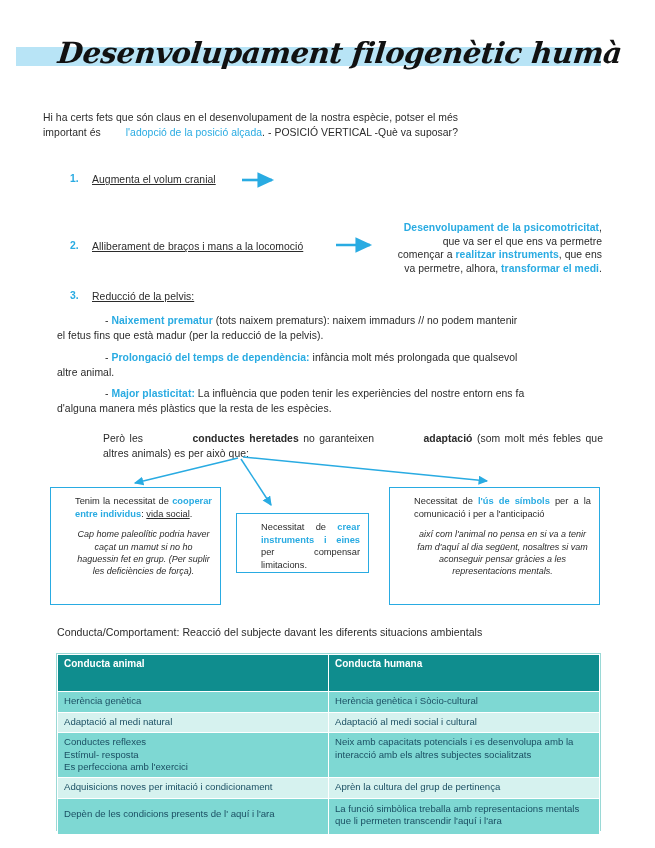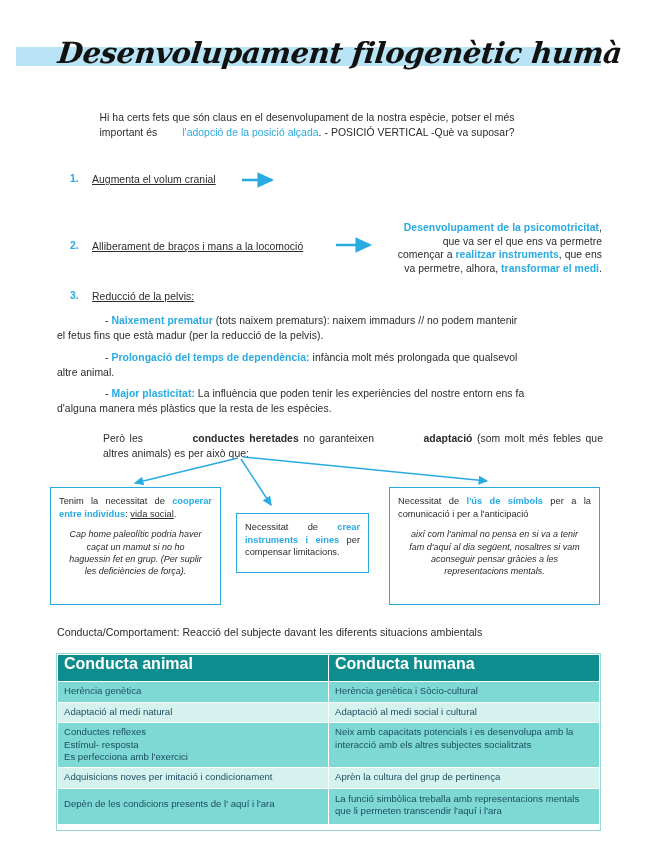--- a/index.html
+++ b/index.html
@@ -25,47 +25,47 @@
   
   .para{position:absolute;font-size:10.4px;line-height:14.5px;color:#2b2b2b;letter-spacing:.05px;}
   .b{font-weight:700;margin-left:45px;}
   .acc{color:#29abe2;font-weight:700;}
   .accn{color:#29abe2;padding-left:22px;}
   .u{text-decoration:underline;}
   .num{position:absolute;font-size:10.4px;font-weight:700;color:#29abe2;}
   
   svg.ov{position:absolute;left:0;top:0;width:655px;height:848px;pointer-events:none;}
   
-  .box{position:absolute;border:1px solid #29abe2;background:#fff;box-sizing:border-box;}
+  .box{position:absolute;border:1px solid #29abe2;background:#fff;box-sizing:border-box;padding-left:16px;}
   .boxtxt{font-size:9.3px;line-height:12.6px;color:#2b2b2b;}
   .boxtxt.just{text-align:justify;}
   .boxital{font-style:italic;font-size:9px;line-height:12.4px;text-align:center;color:#2b2b2b;}
   
   #tbl{position:absolute;left:57px;top:654px;width:543px;border-collapse:collapse;
        font-size:9.6px;line-height:12.4px;}
   #tbl td,#tbl th{border:1px solid #ffffff;padding:3px 6px 4px 6px;vertical-align:top;text-align:left;}
-  #tbl th{background:#0f8d8e;color:#ffffff;font-weight:700;font-size:16px;padding-top:3px;padding-bottom:11px;}
+  #tbl th{background:#0f8d8e;color:#ffffff;font-weight:700;font-size:10px;padding-top:3px;padding-bottom:21px;}
   #tbl td{color:#1b4f63;font-weight:400;}
   #tbl tr.rA td{background:#7ed8d3;}
   #tbl tr.rB td{background:#d6f2ef;}
   #tbl col.c1{width:50%;}
   #tbl col.c2{width:50%;}
   #tbl-outline{position:absolute;left:56px;top:653px;width:545px;height:178px;border:1px solid #9ad9d6;box-sizing:border-box;pointer-events:none;}
 </style>
 </head>
 <body>
 
 <div id="page">
 
   <div id="title-wrap">
     <div id="title-band"></div>
     <div id="title-text">Desenvolupament filogenètic humà</div>
   </div>
 
-  <div class="para" style="left:57px;top:111px;width:500px;text-align:center;">
+  <div class="para" style="left:43px;top:111px;width:500px;">
     <span>Hi ha certs fets que són claus en el desenvolupament de la nostra espècie, potser el més</span><br>
     <span>important és </span><span class="accn">l'adopció de la posició alçada</span><span>. - POSICIÓ VERTICAL -Què va suposar?</span>
   </div>
 
   <div class="num" style="left:70px;top:173px;">1.</div>
   <div class="para u" style="left:92px;top:173px;white-space:nowrap;">Augmenta el volum cranial</div>
 
   <div class="num" style="left:70px;top:240px;">2.</div>
   <div class="para u" style="left:92px;top:240px;white-space:nowrap;">Alliberament de braços i mans a la locomoció</div>
   <div class="para" style="left:374px;top:221px;width:228px;line-height:13.6px;text-align:right;">

